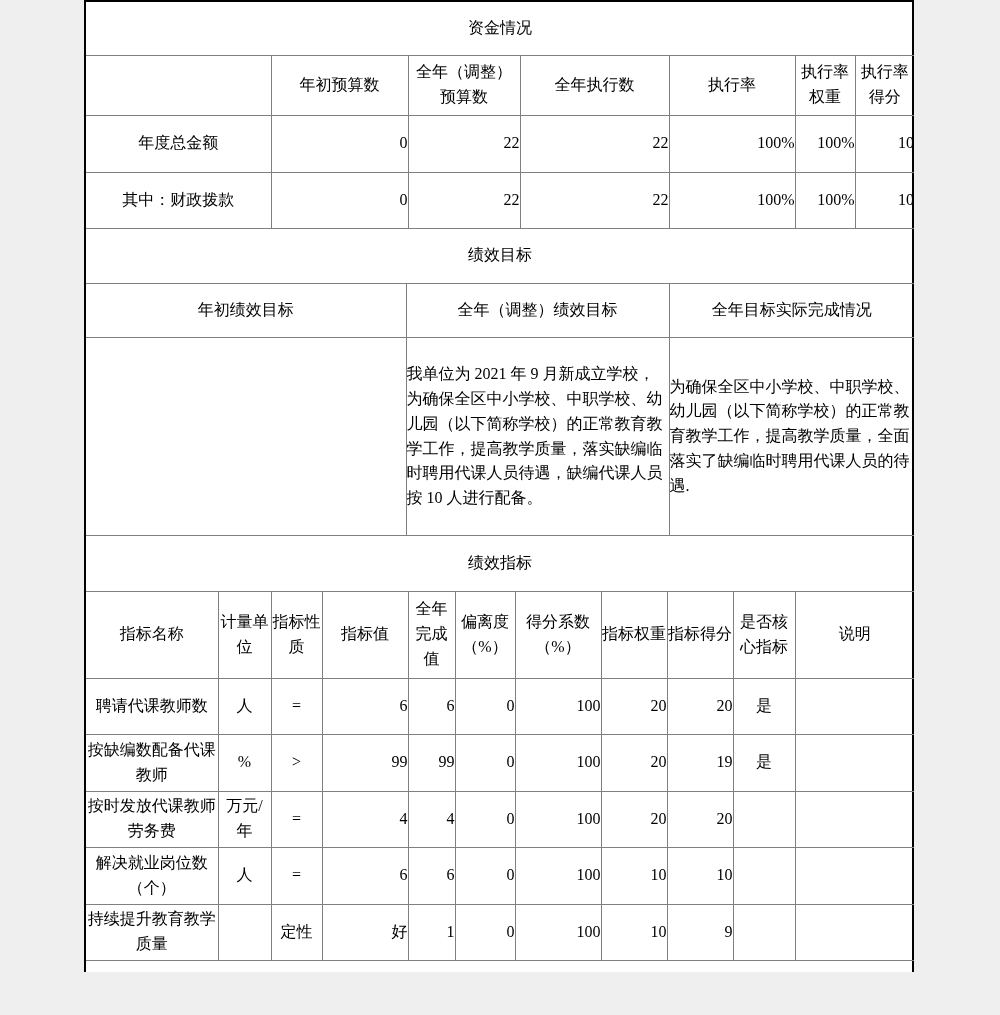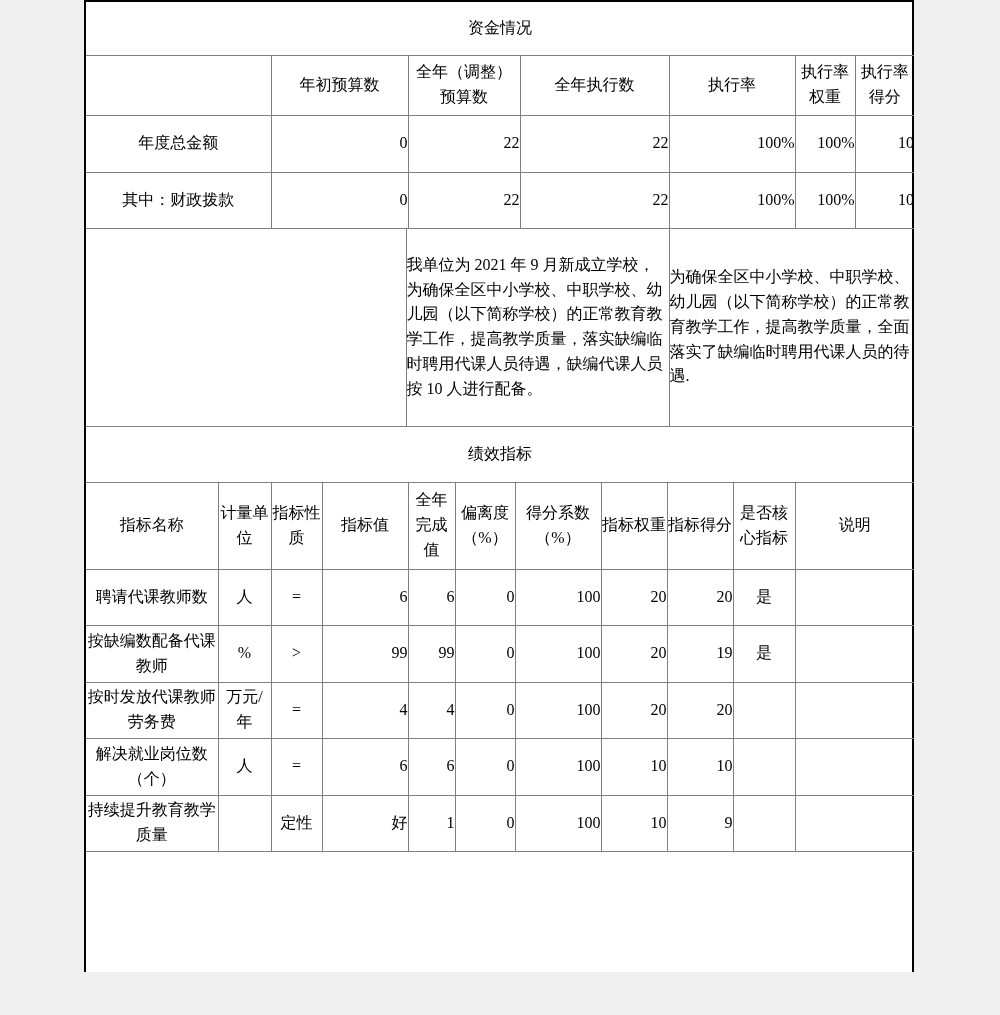--- a/index.html
+++ b/index.html
@@ -119,20 +119,28 @@
     </tbody>
       </table>
 
     <table class="tbl">
       <colgroup>
         <col style="width:320px">
           <col style="width:263px">
           <col style="width:245px">
       </colgroup>
       <tbody>
+          <tr style="height:55px">
+        <td colspan="3" class="title">绩效目标</td>
+      </tr>
+      <tr style="height:54px">
+        <td class="hd">年初绩效目标</td>
+        <td class="hd">全年（调整）绩效目标</td>
+        <td class="hd">全年目标实际完成情况</td>
+      </tr>
       <tr style="height:198px">
         <td class="para"></td>
         <td class="para">我单位为 2021 年 9 月新成立学校，为确保全区中小学校、中职学校、幼儿园（以下简称学校）的正常教育教学工作，提高教学质量，落实缺编临时聘用代课人员待遇，缺编代课人员按 10 人进行配备。</td>
         <td class="para">为确保全区中小学校、中职学校、幼儿园（以下简称学校）的正常教育教学工作，提高教学质量，全面落实了缺编临时聘用代课人员的待遇.</td>
       </tr>
     </tbody>
       </table>
 
     <table class="tbl">
       <colgroup>

